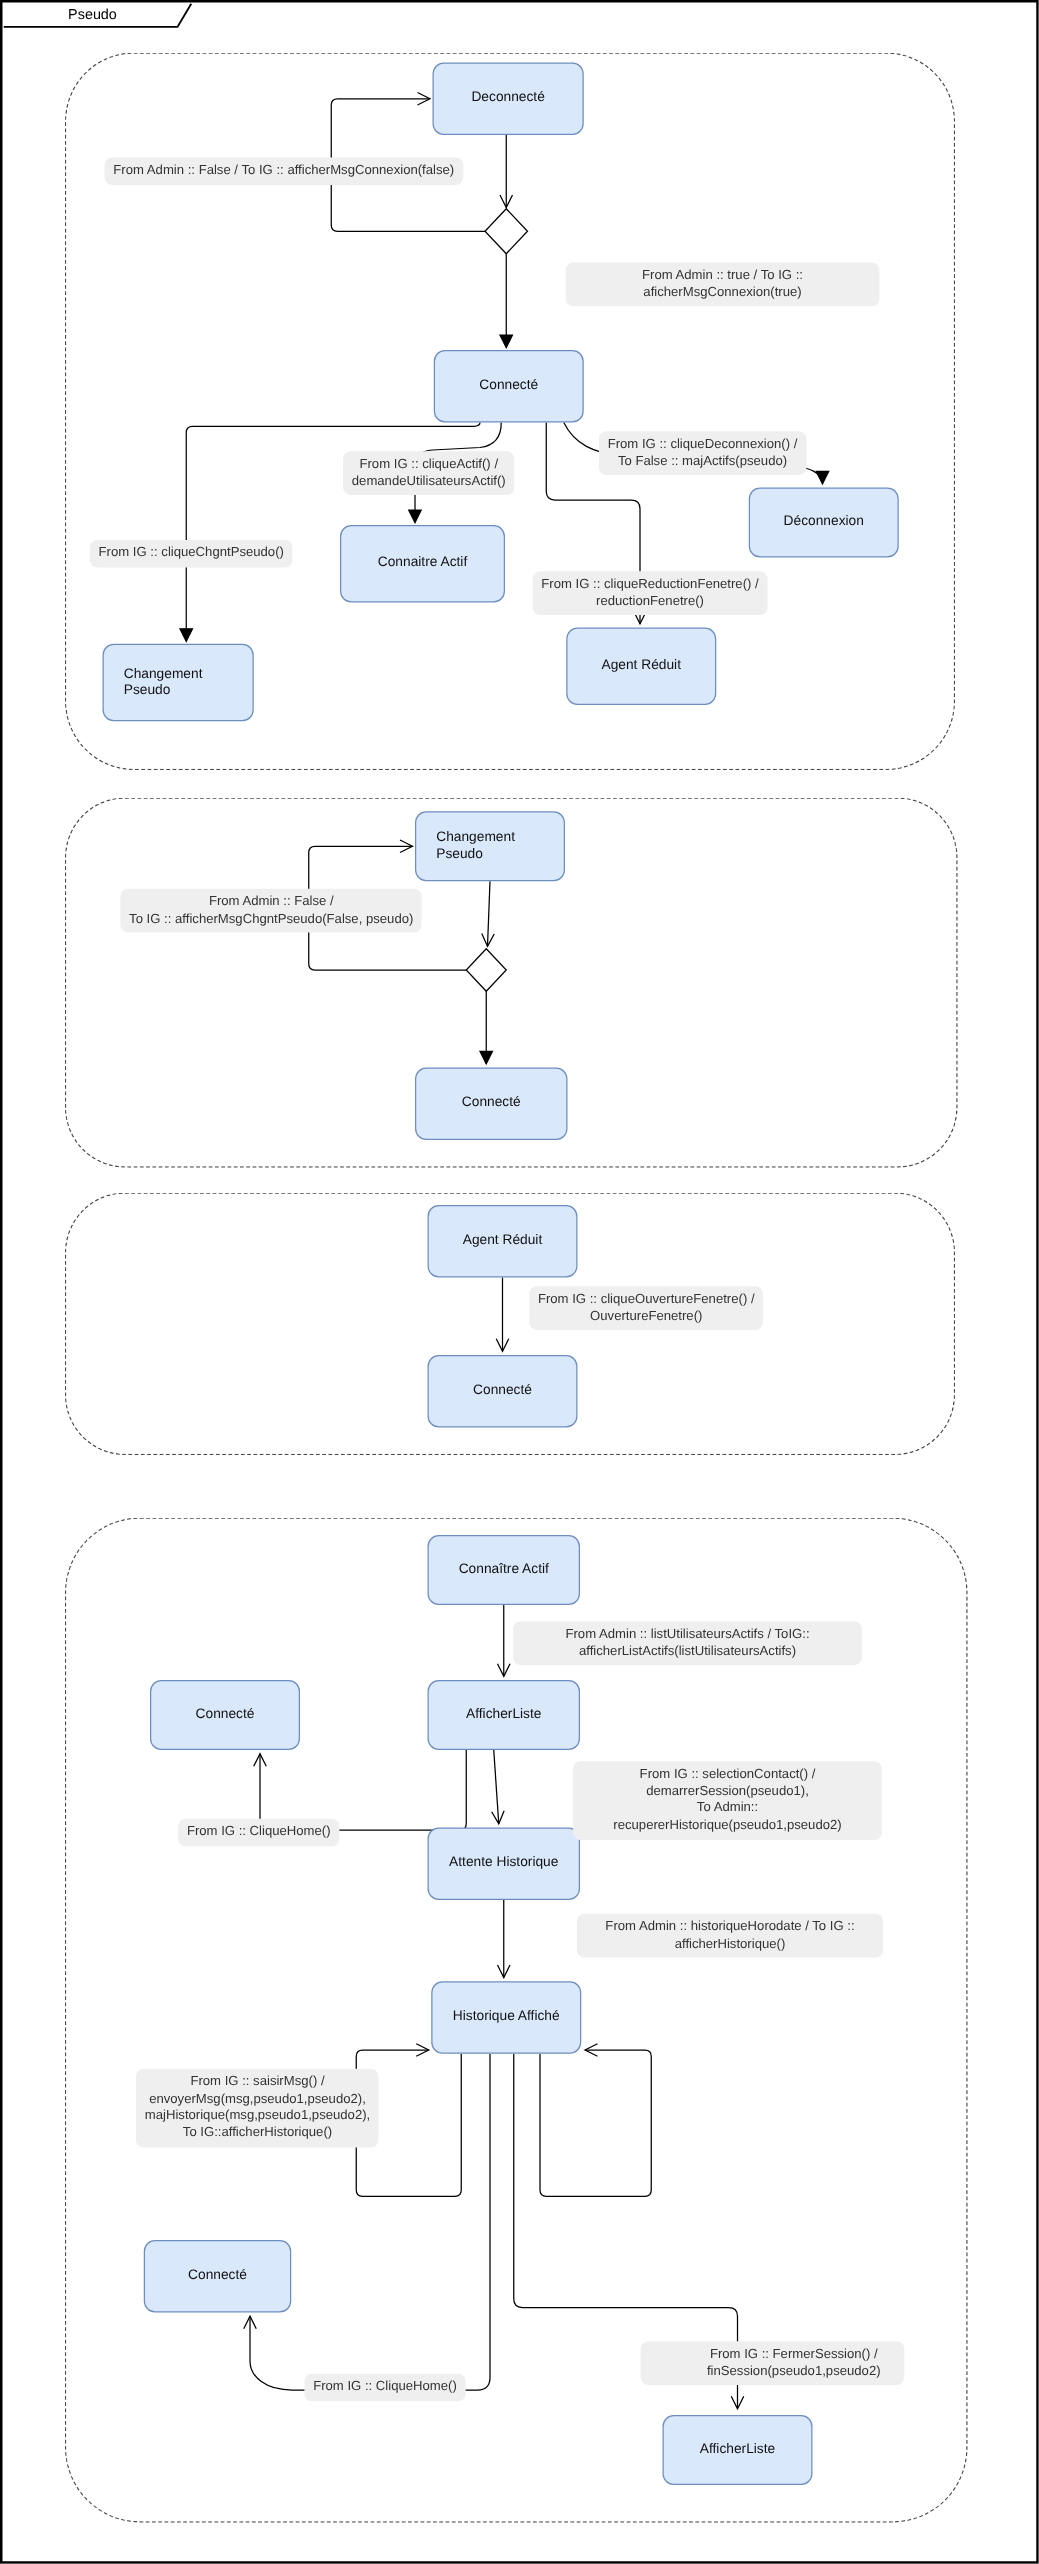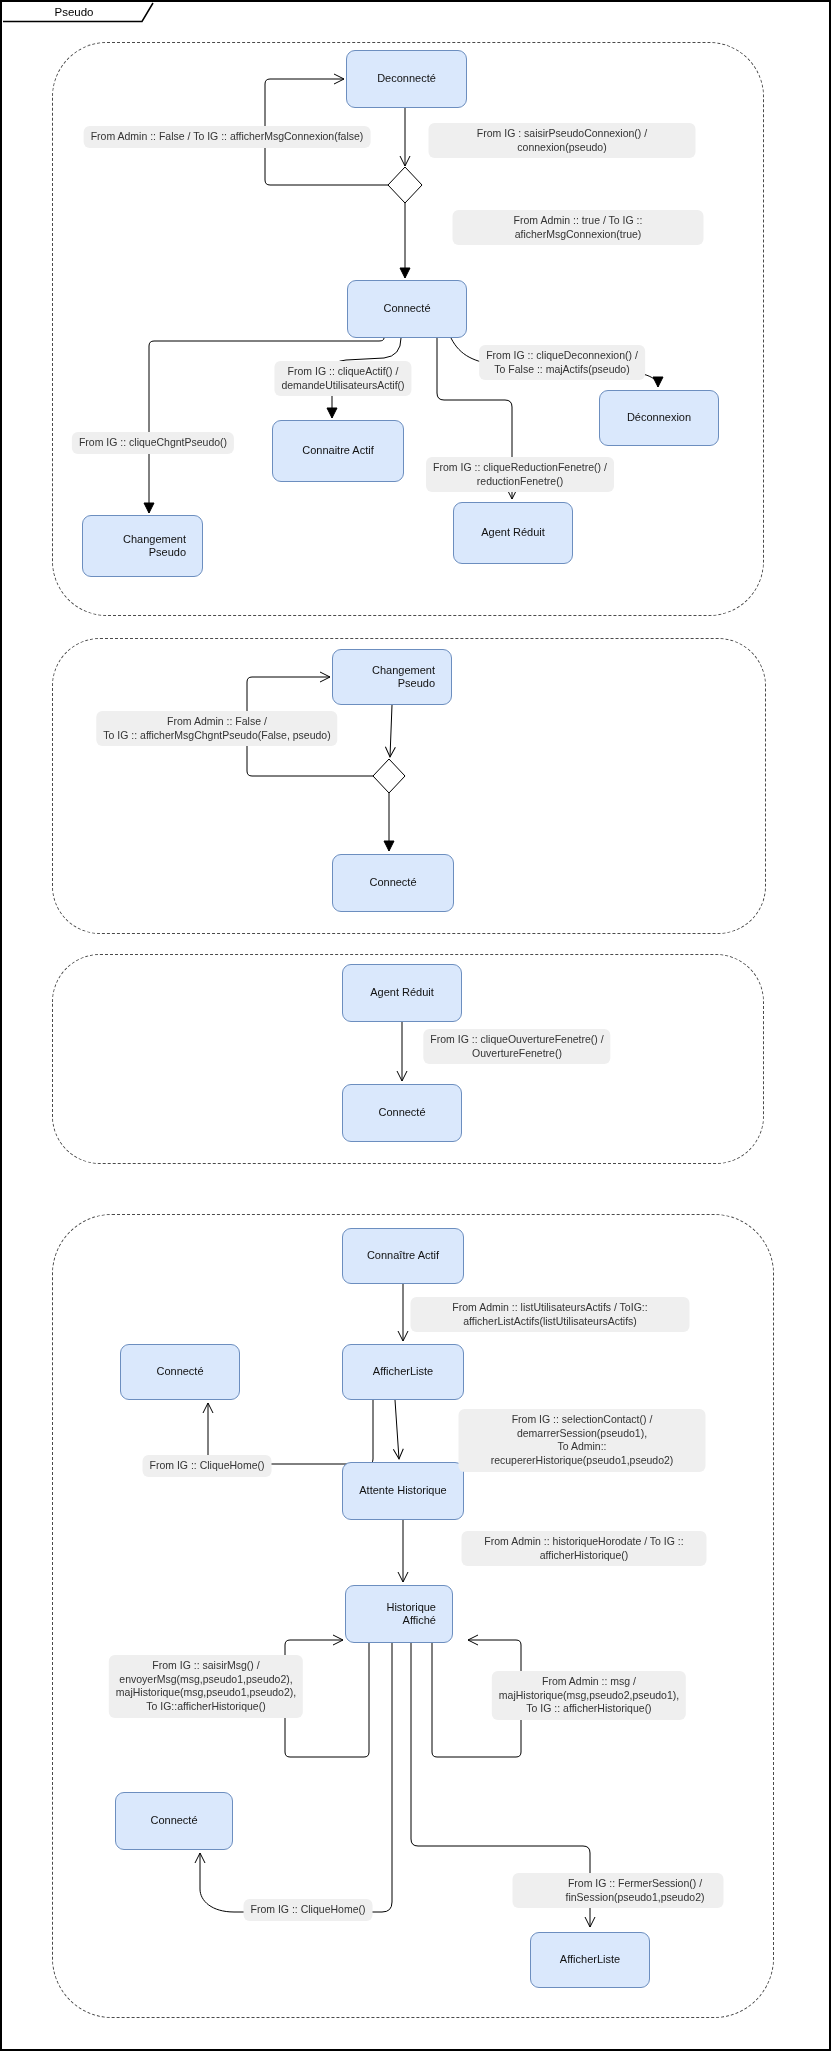--- a/index.html
+++ b/index.html
@@ -5,21 +5,21 @@
   html,body{margin:0;padding:0;background:#888;}
   .canvas{
     position:relative;width:831px;height:2051px;margin:0 auto;
     background:#ffffff;border:2px solid #000;box-sizing:border-box;
     font-family:"Liberation Sans", sans-serif;overflow:hidden;
   }
   svg.wires{position:absolute;left:0;top:0;width:831px;height:2051px;}
   .sec{position:absolute;border:1px dashed #4a4a4a;}
   .state{
     position:absolute;background:#dae8fc;border:1px solid #6c8ebf;border-radius:9px;
-    display:flex;align-items:center;justify-content:center;text-align:right;
+    display:flex;align-items:center;justify-content:center;text-align:left;
     font-size:11px;color:#111;line-height:1.2;padding:16px;box-sizing:border-box;
   }
   .lbl{
     position:absolute;transform:translateX(-50%);background:#efefef;border-radius:6px;
     padding:4px 7px;font-size:10.5px;color:#333;text-align:center;
     white-space:pre-line;line-height:1.3;
   }
   .tab-title{
     position:absolute;left:6px;top:1px;width:132px;height:17px;
     display:flex;align-items:center;justify-content:center;
@@ -81,21 +81,20 @@
   <div class="tab-title">Pseudo</div>
 
   <div class="state" style="left:344px;top:48px;width:121px;height:58px;">Deconnecté</div>
   <div class="state" style="left:345px;top:278px;width:120px;height:58px;">Connecté</div>
   <div class="state" style="left:270px;top:418px;width:132px;height:62px;">Connaitre Actif</div>
   <div class="state" style="left:80px;top:513px;width:121px;height:62px;">Changement Pseudo</div>
   <div class="state" style="left:451px;top:500px;width:120px;height:62px;">Agent Réduit</div>
   <div class="state" style="left:597px;top:388px;width:120px;height:56px;">Déconnexion</div>
 
   <div class="lbl" style="left:225px;top:124px;">From Admin :: False / To IG :: afficherMsgConnexion(false)</div>
-  <div class="lbl" style="left:560px;top:121px;">From IG : saisirPseudoConnexion() / connexion(pseudo)</div>
   <div class="lbl" style="left:576px;top:208px;">From Admin :: true / To IG :: aficherMsgConnexion(true)</div>
   <div class="lbl" style="left:341px;top:359px;">From IG :: cliqueActif() /
 demandeUtilisateursActif()</div>
   <div class="lbl" style="left:151px;top:430px;">From IG :: cliqueChgntPseudo()</div>
   <div class="lbl" style="left:560px;top:343px;">From IG :: cliqueDeconnexion() /
 To False :: majActifs(pseudo)</div>
   <div class="lbl" style="left:518px;top:455px;">From IG :: cliqueReductionFenetre() /
 reductionFenetre()</div>
 
   <div class="state" style="left:330px;top:647px;width:120px;height:56px;">Changement Pseudo</div>
@@ -107,32 +106,29 @@
   <div class="state" style="left:340px;top:962px;width:120px;height:58px;">Agent Réduit</div>
   <div class="state" style="left:340px;top:1082px;width:120px;height:58px;">Connecté</div>
 
   <div class="lbl" style="left:515px;top:1027px;">From IG :: cliqueOuvertureFenetre() /
 OuvertureFenetre()</div>
 
   <div class="state" style="left:340px;top:1226px;width:122px;height:56px;">Connaître Actif</div>
   <div class="state" style="left:340px;top:1342px;width:122px;height:56px;">AfficherListe</div>
   <div class="state" style="left:118px;top:1342px;width:120px;height:56px;">Connecté</div>
   <div class="state" style="left:340px;top:1460px;width:122px;height:58px;">Attente Historique</div>
-  <div class="state" style="left:343px;top:1583px;width:108px;height:58px;">Historique Affiché</div>
+  <div class="state" style="left:343px;top:1583px;width:120px;height:58px;">Historique Affiché</div>
   <div class="state" style="left:113px;top:1790px;width:118px;height:58px;">Connecté</div>
   <div class="state" style="left:528px;top:1930px;width:120px;height:56px;">AfficherListe</div>
 
   <div class="lbl" style="left:548px;top:1295px;">From Admin :: listUtilisateursActifs / ToIG:: afficherListActifs(listUtilisateursActifs)</div>
   <div class="lbl" style="left:580px;top:1407px;">From IG :: selectionContact() / demarrerSession(pseudo1),
 To Admin:: recupererHistorique(pseudo1,pseudo2)</div>
   <div class="lbl" style="left:205px;top:1453px;">From IG :: CliqueHome()</div>
   <div class="lbl" style="left:582px;top:1529px;">From Admin :: historiqueHorodate / To IG :: afficherHistorique()</div>
   <div class="lbl" style="left:204px;top:1653px;">From IG :: saisirMsg() /
 envoyerMsg(msg,pseudo1,pseudo2),
 majHistorique(msg,pseudo1,pseudo2),
 To IG::afficherHistorique()</div>
-  <div class="lbl" style="left:587px;top:1669px;">From Admin :: msg /
-majHistorique(msg,pseudo2,pseudo1),
-To IG :: afficherHistorique()</div>
   <div class="lbl" style="left:306px;top:1897px;">From IG :: CliqueHome()</div>
   <div class="lbl" style="left:616px;top:1871px;padding-left:41px;">From IG :: FermerSession() / finSession(pseudo1,pseudo2)</div>
 
 </div>
 
 </body></html>

